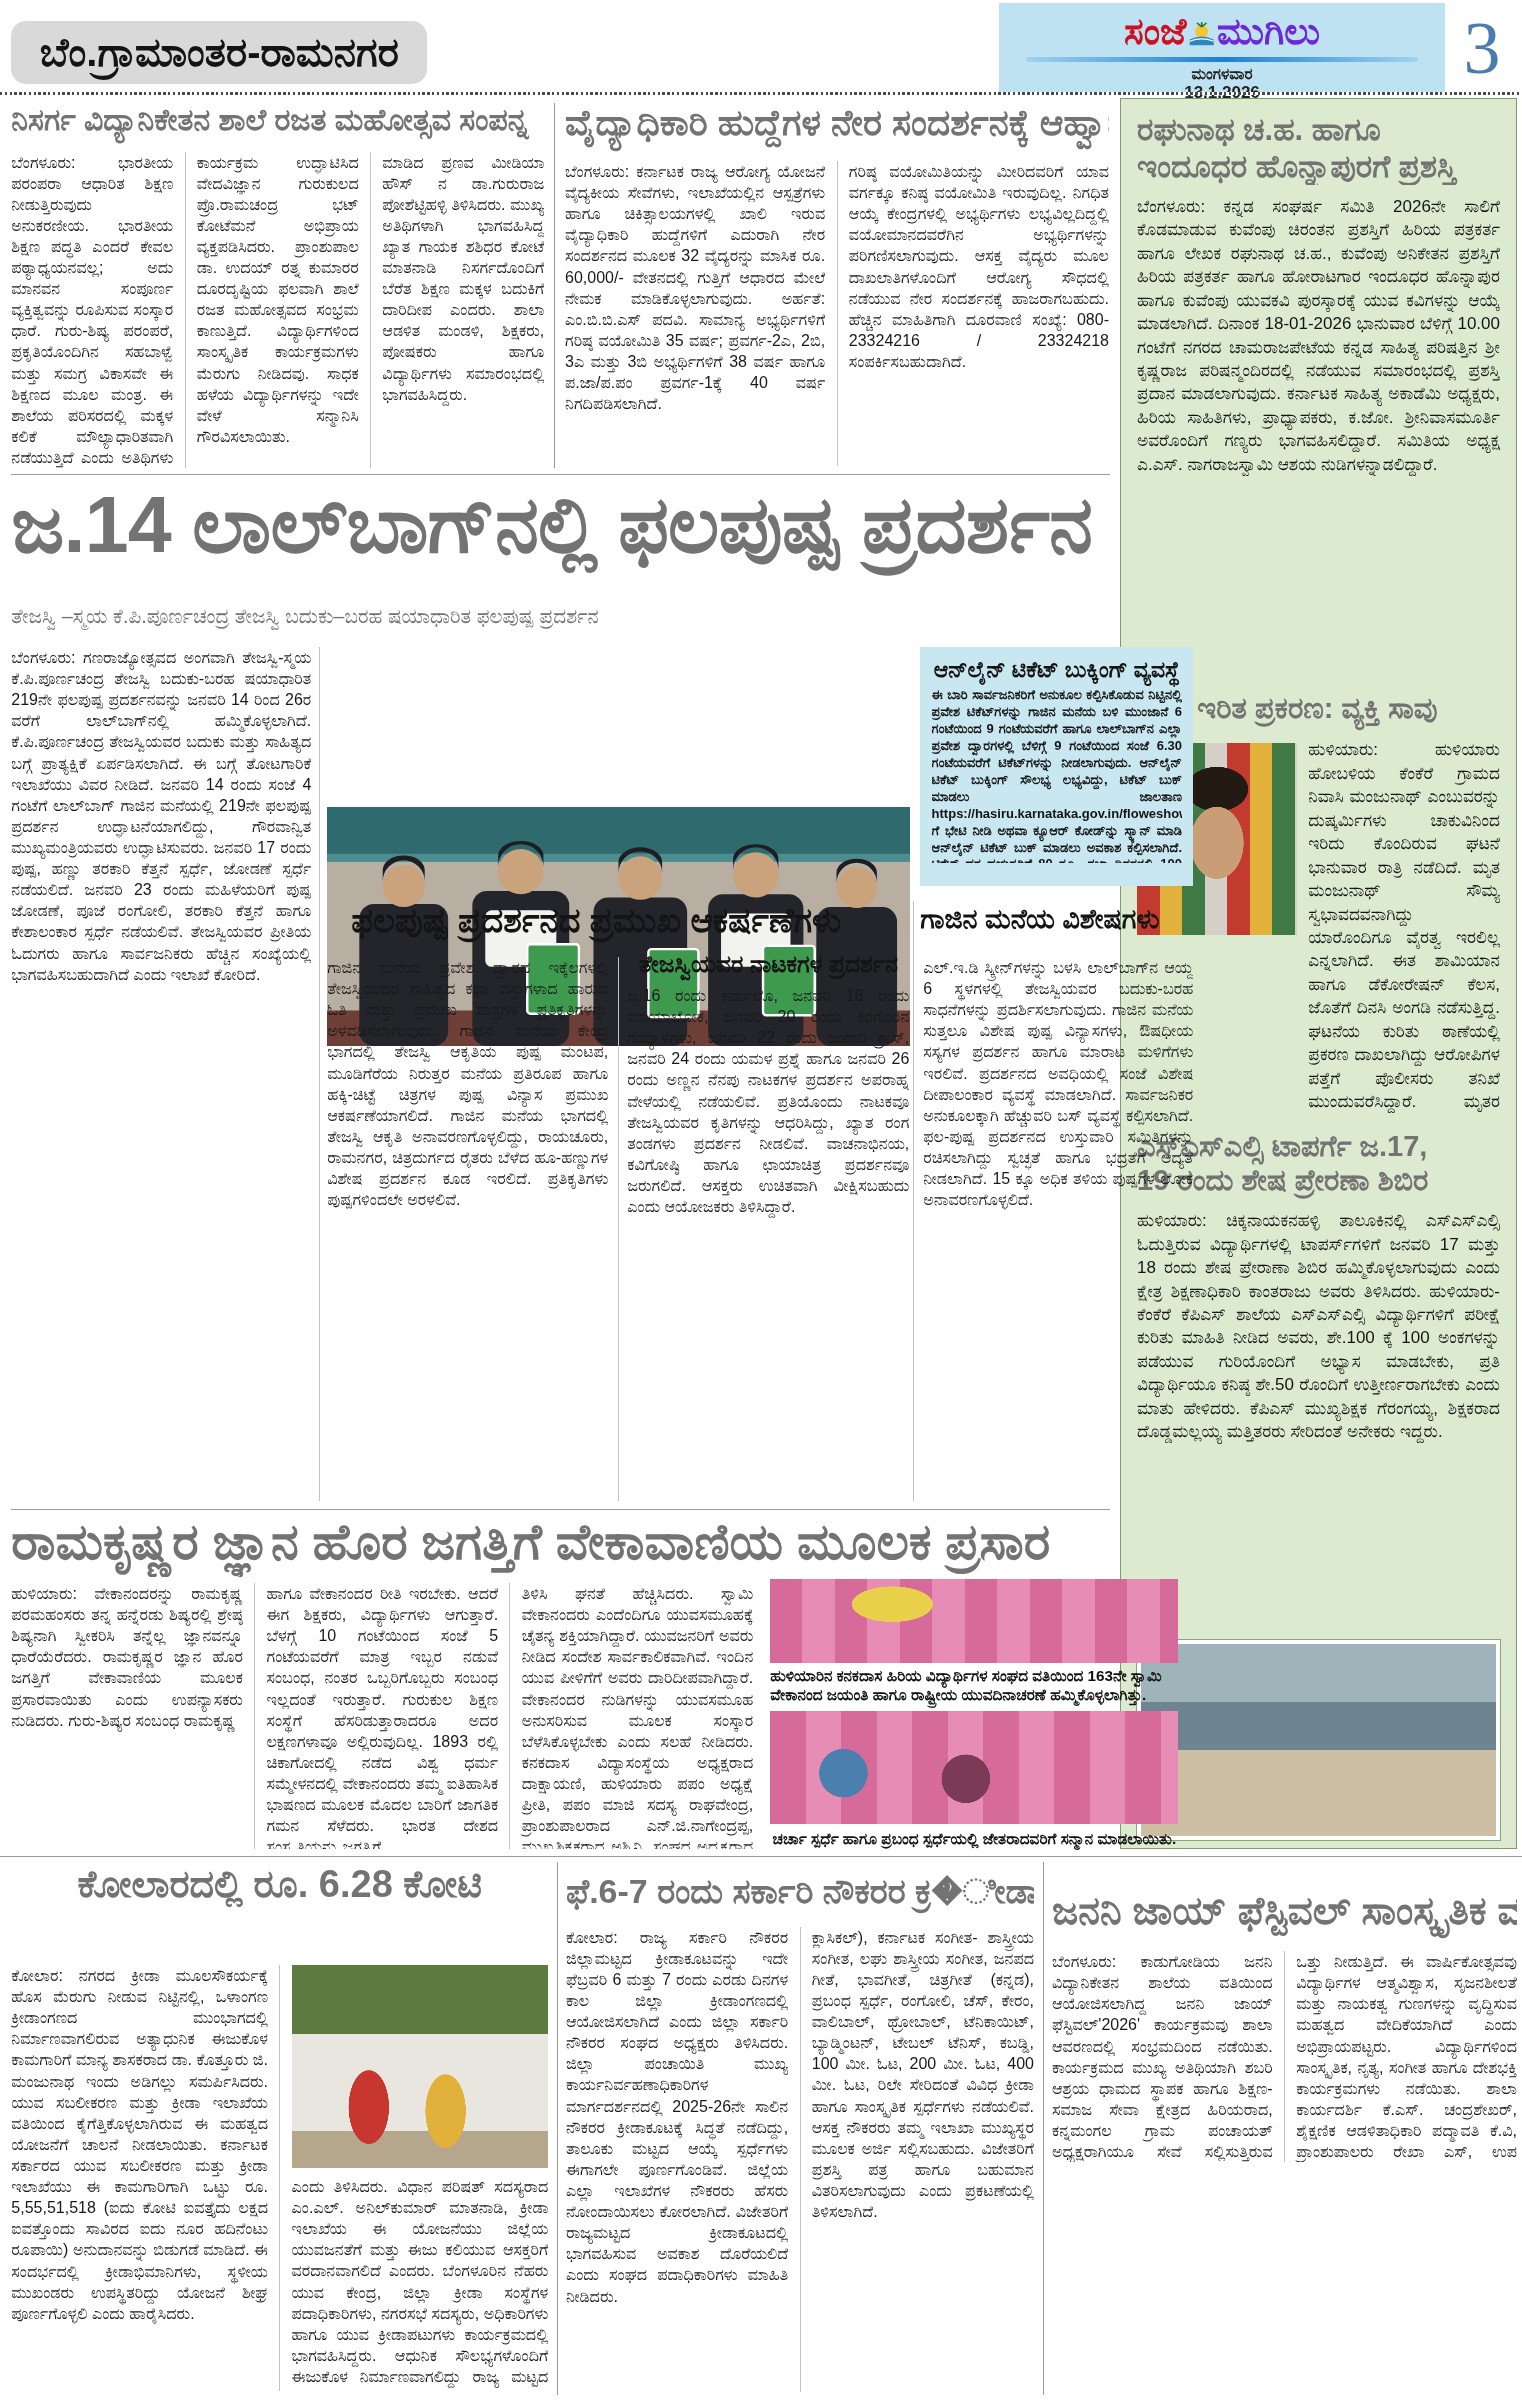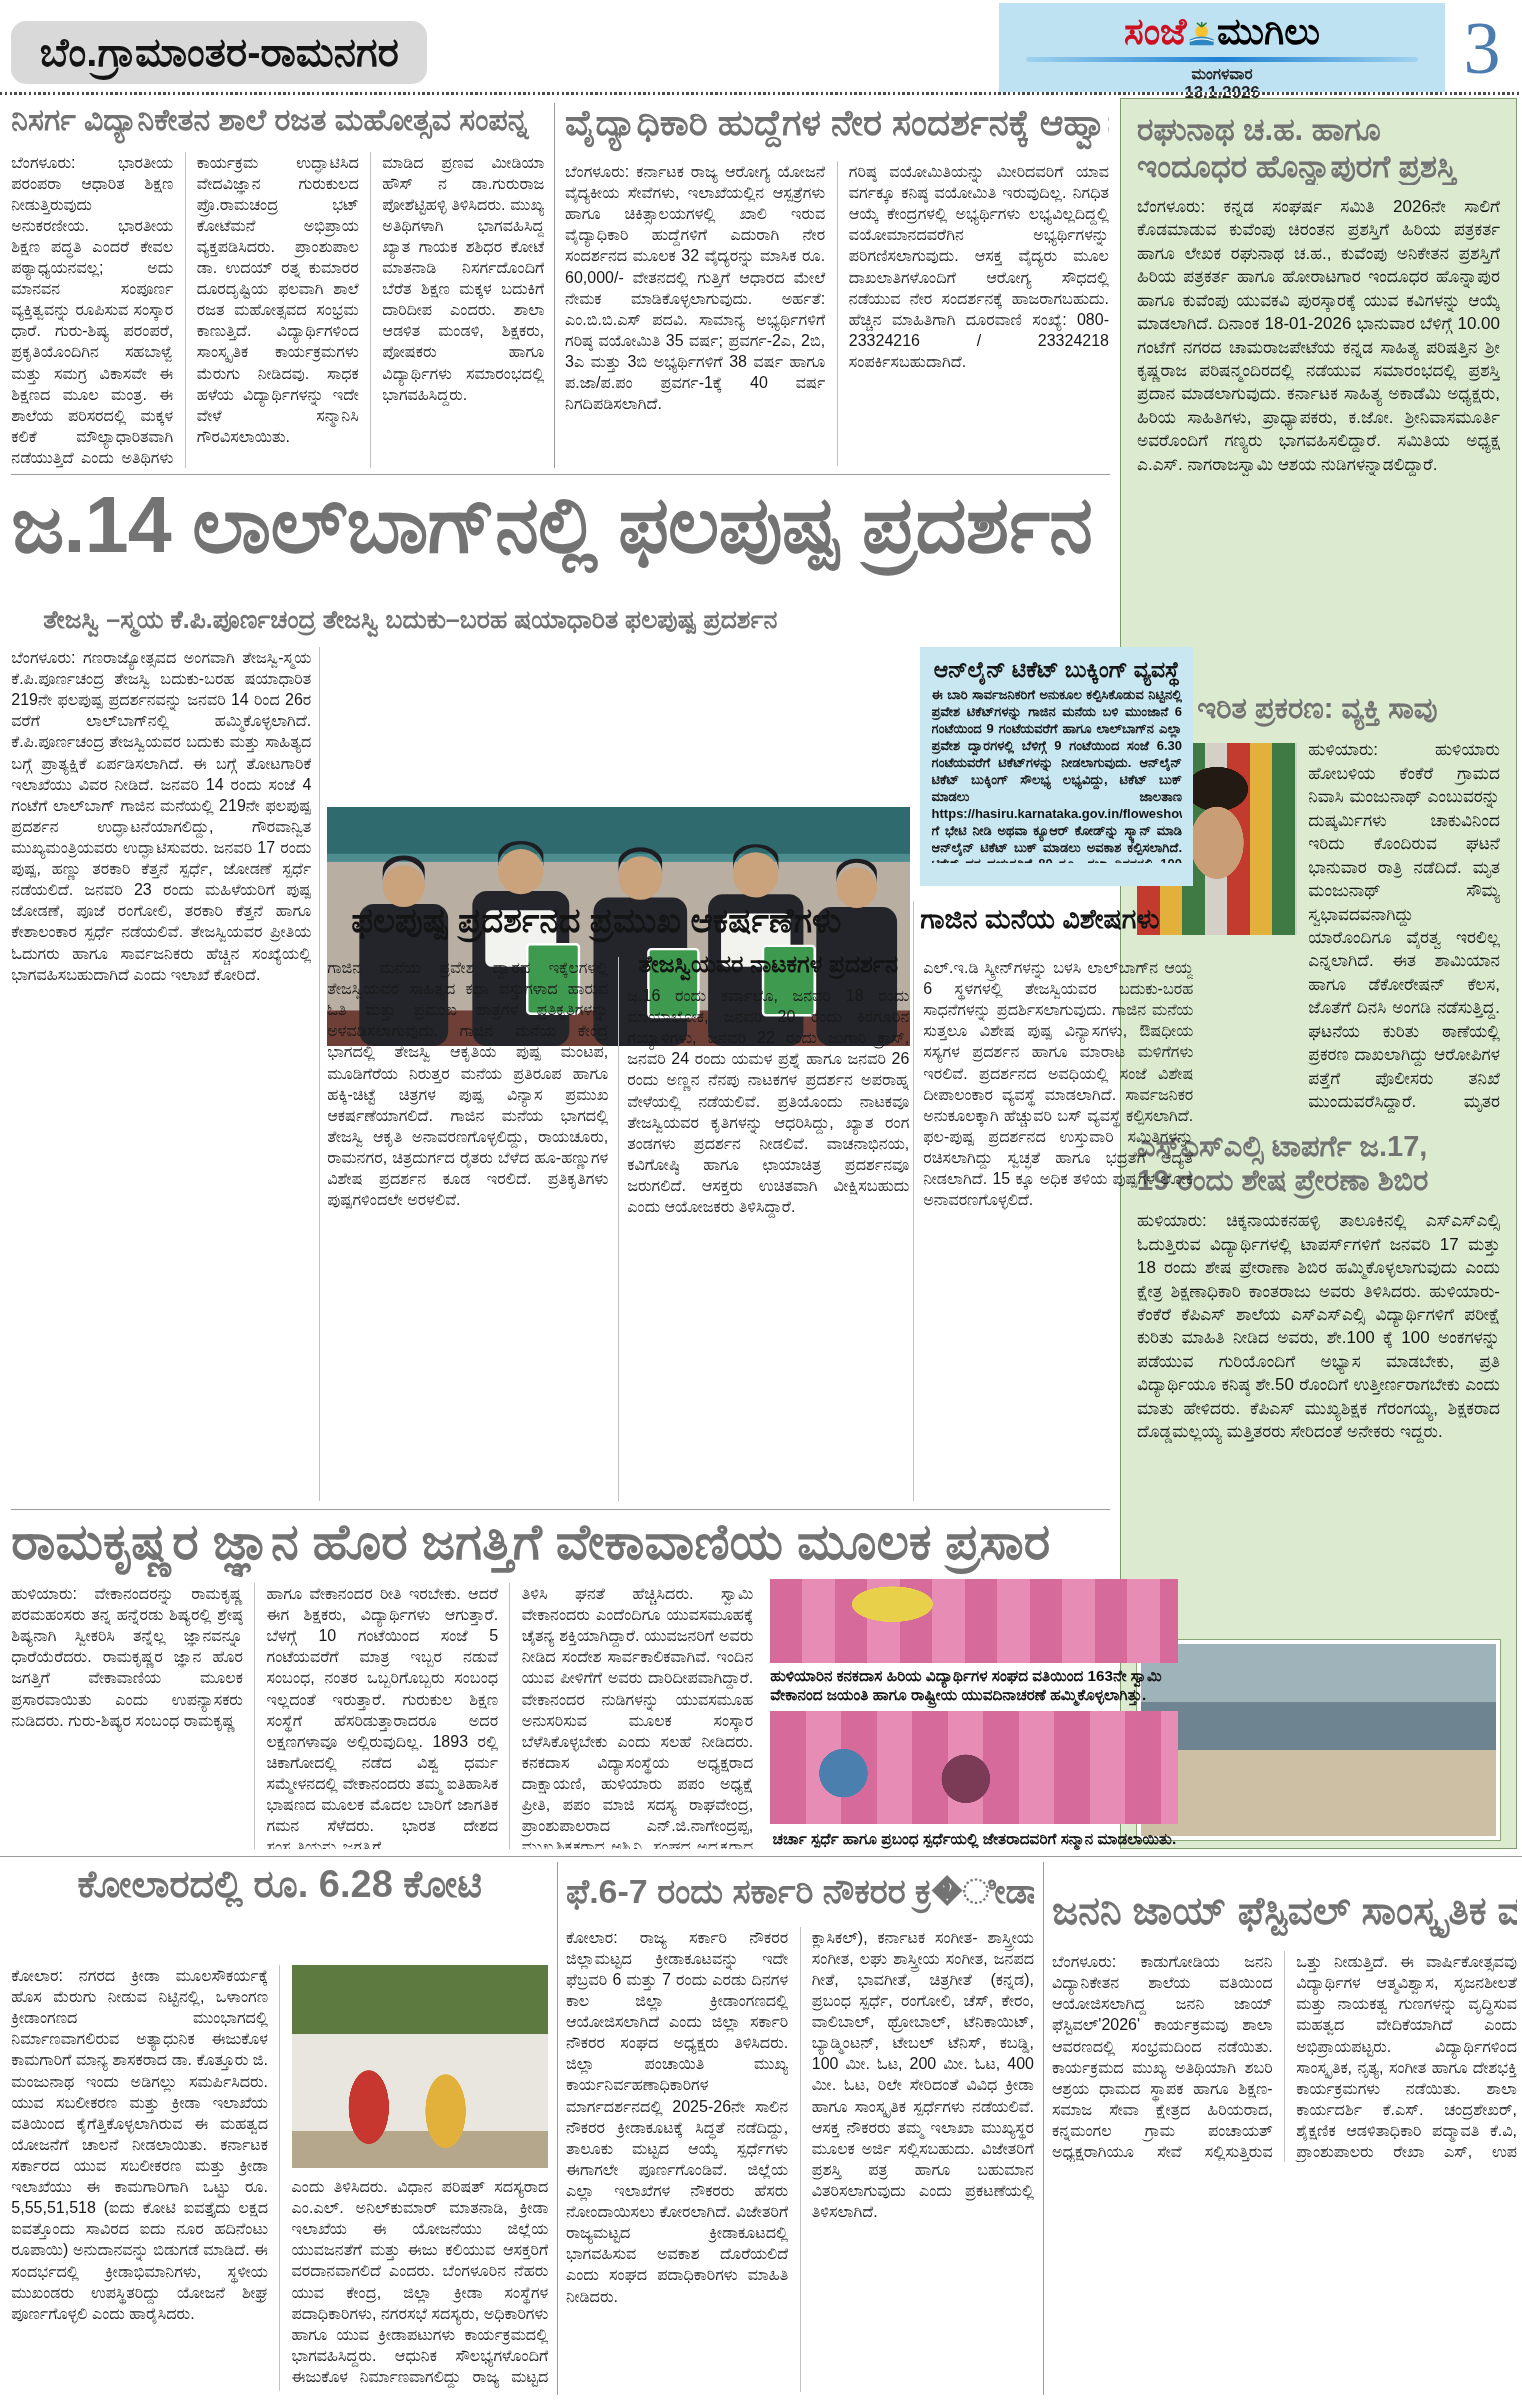--- a/index.html
+++ b/index.html
@@ -18,21 +18,21 @@
     background:repeating-linear-gradient(90deg,#4a4a4a 0 2.4px,#ffffff 2.4px 4.8px);}
   .photo{position:relative;overflow:hidden;}
   .caption{font-weight:bold;font-size:15.3px;line-height:1.25;color:#111;text-align:center;overflow:hidden;}
   
   #section-label{left:11.3px;top:21px;width:416px;height:63px;background:#d9d9d9;
     display:flex;align-items:center;justify-content:center;font-size:40px;font-weight:bold;border-radius:15px;}
   #masthead-box{left:999px;top:3.2px;width:520px;height:89px;background:#bfe2f3;display:flex;}
   #masthead-main{flex:1;text-align:center;padding-top:8px;}
   #masthead-title{font-size:37px;font-weight:bold;white-space:nowrap;}
   #masthead-title .p1{color:#cc1020;}
-  #masthead-title .p2{color:#000000;}
+  #masthead-title .p2{color:#6d28d9;}
   #masthead-underline{height:4.8px;margin:1.6px 27.4px 3.2px 27.4px;border-radius:2.4px;
     background:linear-gradient(90deg,#9fd3ef,#1d7fd0,#9fd3ef);}
   #masthead-day{font-size:15.3px;font-weight:bold;color:#222;}
   #masthead-date{font-size:17px;font-weight:bold;color:#222;}
   #page-number-strip{width:74px;background:#ffffff;display:flex;align-items:center;justify-content:center;}
   #page-number{font-family:"Liberation Serif", serif;font-size:74px;color:#4a7cb0;line-height:1;}
   
   #greenbox{left:1120px;top:98px;width:397px;height:1751px;background:#dcead0;
     border:1.6px solid #7f9a6d;box-sizing:border-box;padding:13px 16px;}
   #greenbox .g-hl{font-size:31px;line-height:1.18;}
@@ -118,21 +118,21 @@
   <div class="photo" style="margin-top:11.3px;height:192px;border:4.8px solid #ffffff;outline:0.8px solid #8aa578;
        background:
          linear-gradient(180deg,#9fb3ba 0 30%, #6e8591 30% 55%, #cdbfa4 55% 100%),
          radial-gradient(ellipse 32px 32px at 20% 60%, #314048 0 50%, rgba(0,0,0,0) 51%);"></div>
 </div>
 
 <div class="hrule" style="left:11.3px;top:474px;width:1099px;"></div>
 
 <div class="abs" style="left:11.3px;top:481px;width:1172px;height:1023px;">
   <div class="hl nowrap" style="font-size:79px;height:121px;letter-spacing:-0.8px;">ಜ.14 ಲಾಲ್‌ಬಾಗ್‌ನಲ್ಲಿ ಫಲಪುಷ್ಪ ಪ್ರದರ್ಶನ</div>
-  <div class="hl nowrap" style="font-size:25px;height:36px;margin-top:3.2px;font-weight:bold;margin-left:32px;">ತೇಜಸ್ವಿ –ಸ್ಮಯ ಕೆ.ಪಿ.ಪೂರ್ಣಚಂದ್ರ ತೇಜಸ್ವಿ ಬದುಕು–ಬರಹ ಷಯಾಧಾರಿತ ಫಲಪುಷ್ಪ ಪ್ರದರ್ಶನ</div>
+  <div class="hl nowrap" style="font-size:20px;height:36px;margin-top:3.2px;font-weight:normal;">ತೇಜಸ್ವಿ –ಸ್ಮಯ ಕೆ.ಪಿ.ಪೂರ್ಣಚಂದ್ರ ತೇಜಸ್ವಿ ಬದುಕು–ಬರಹ ಷಯಾಧಾರಿತ ಫಲಪುಷ್ಪ ಪ್ರದರ್ಶನ</div>
 
   <div class="abs body-text" style="left:0;top:166px;width:300px;height:854px;">ಬೆಂಗಳೂರು: ಗಣರಾಜ್ಯೋತ್ಸವದ ಅಂಗವಾಗಿ ತೇಜಸ್ವಿ-ಸ್ಮಯ ಕೆ.ಪಿ.ಪೂರ್ಣಚಂದ್ರ ತೇಜಸ್ವಿ ಬದುಕು-ಬರಹ ಷಯಾಧಾರಿತ 219ನೇ ಫಲಪುಷ್ಪ ಪ್ರದರ್ಶನವನ್ನು ಜನವರಿ 14 ರಿಂದ 26ರ ವರೆಗೆ ಲಾಲ್‌ಬಾಗ್‌ನಲ್ಲಿ ಹಮ್ಮಿಕೊಳ್ಳಲಾಗಿದೆ. ಕೆ.ಪಿ.ಪೂರ್ಣಚಂದ್ರ ತೇಜಸ್ವಿಯವರ ಬದುಕು ಮತ್ತು ಸಾಹಿತ್ಯದ ಬಗ್ಗೆ ಪ್ರಾತ್ಯಕ್ಷಿಕೆ ಏರ್ಪಡಿಸಲಾಗಿದೆ. ಈ ಬಗ್ಗೆ ತೋಟಗಾರಿಕೆ ಇಲಾಖೆಯು ವಿವರ ನೀಡಿದೆ. ಜನವರಿ 14 ರಂದು ಸಂಜೆ 4 ಗಂಟೆಗೆ ಲಾಲ್‌ಬಾಗ್ ಗಾಜಿನ ಮನೆಯಲ್ಲಿ 219ನೇ ಫಲಪುಷ್ಪ ಪ್ರದರ್ಶನ ಉದ್ಘಾಟನೆಯಾಗಲಿದ್ದು, ಗೌರವಾನ್ವಿತ ಮುಖ್ಯಮಂತ್ರಿಯವರು ಉದ್ಘಾಟಿಸುವರು. ಜನವರಿ 17 ರಂದು ಪುಷ್ಪ, ಹಣ್ಣು ತರಕಾರಿ ಕೆತ್ತನೆ ಸ್ಪರ್ಧೆ, ಜೋಡಣೆ ಸ್ಪರ್ಧೆ ನಡೆಯಲಿದೆ. ಜನವರಿ 23 ರಂದು ಮಹಿಳೆಯರಿಗೆ ಪುಷ್ಪ ಜೋಡಣೆ, ಪೂಜೆ ರಂಗೋಲಿ, ತರಕಾರಿ ಕೆತ್ತನೆ ಹಾಗೂ ಕೇಶಾಲಂಕಾರ ಸ್ಪರ್ಧೆ ನಡೆಯಲಿವೆ. ತೇಜಸ್ವಿಯವರ ಪ್ರೀತಿಯ ಓದುಗರು ಹಾಗೂ ಸಾರ್ವಜನಿಕರು ಹೆಚ್ಚಿನ ಸಂಖ್ಯೆಯಲ್ಲಿ ಭಾಗವಹಿಸಬಹುದಾಗಿದೆ ಎಂದು ಇಲಾಖೆ ಕೋರಿದೆ.</div>
   <div class="vrule" style="left:308px;top:166px;height:854px;background:#c2c2c2;"></div>
 
   <div class="abs photo" style="left:316px;top:166px;width:583px;height:239px;">
     <svg width="583" height="239" viewBox="0 0 722 296">
       <rect width="722" height="296" fill="#b9aea2"></rect>
       <rect width="722" height="64" fill="#2f6b6e"></rect>
       <rect y="58" width="722" height="10" fill="#4d8d90"></rect>
       <rect y="252" width="722" height="44" fill="#6e3f37"></rect>

